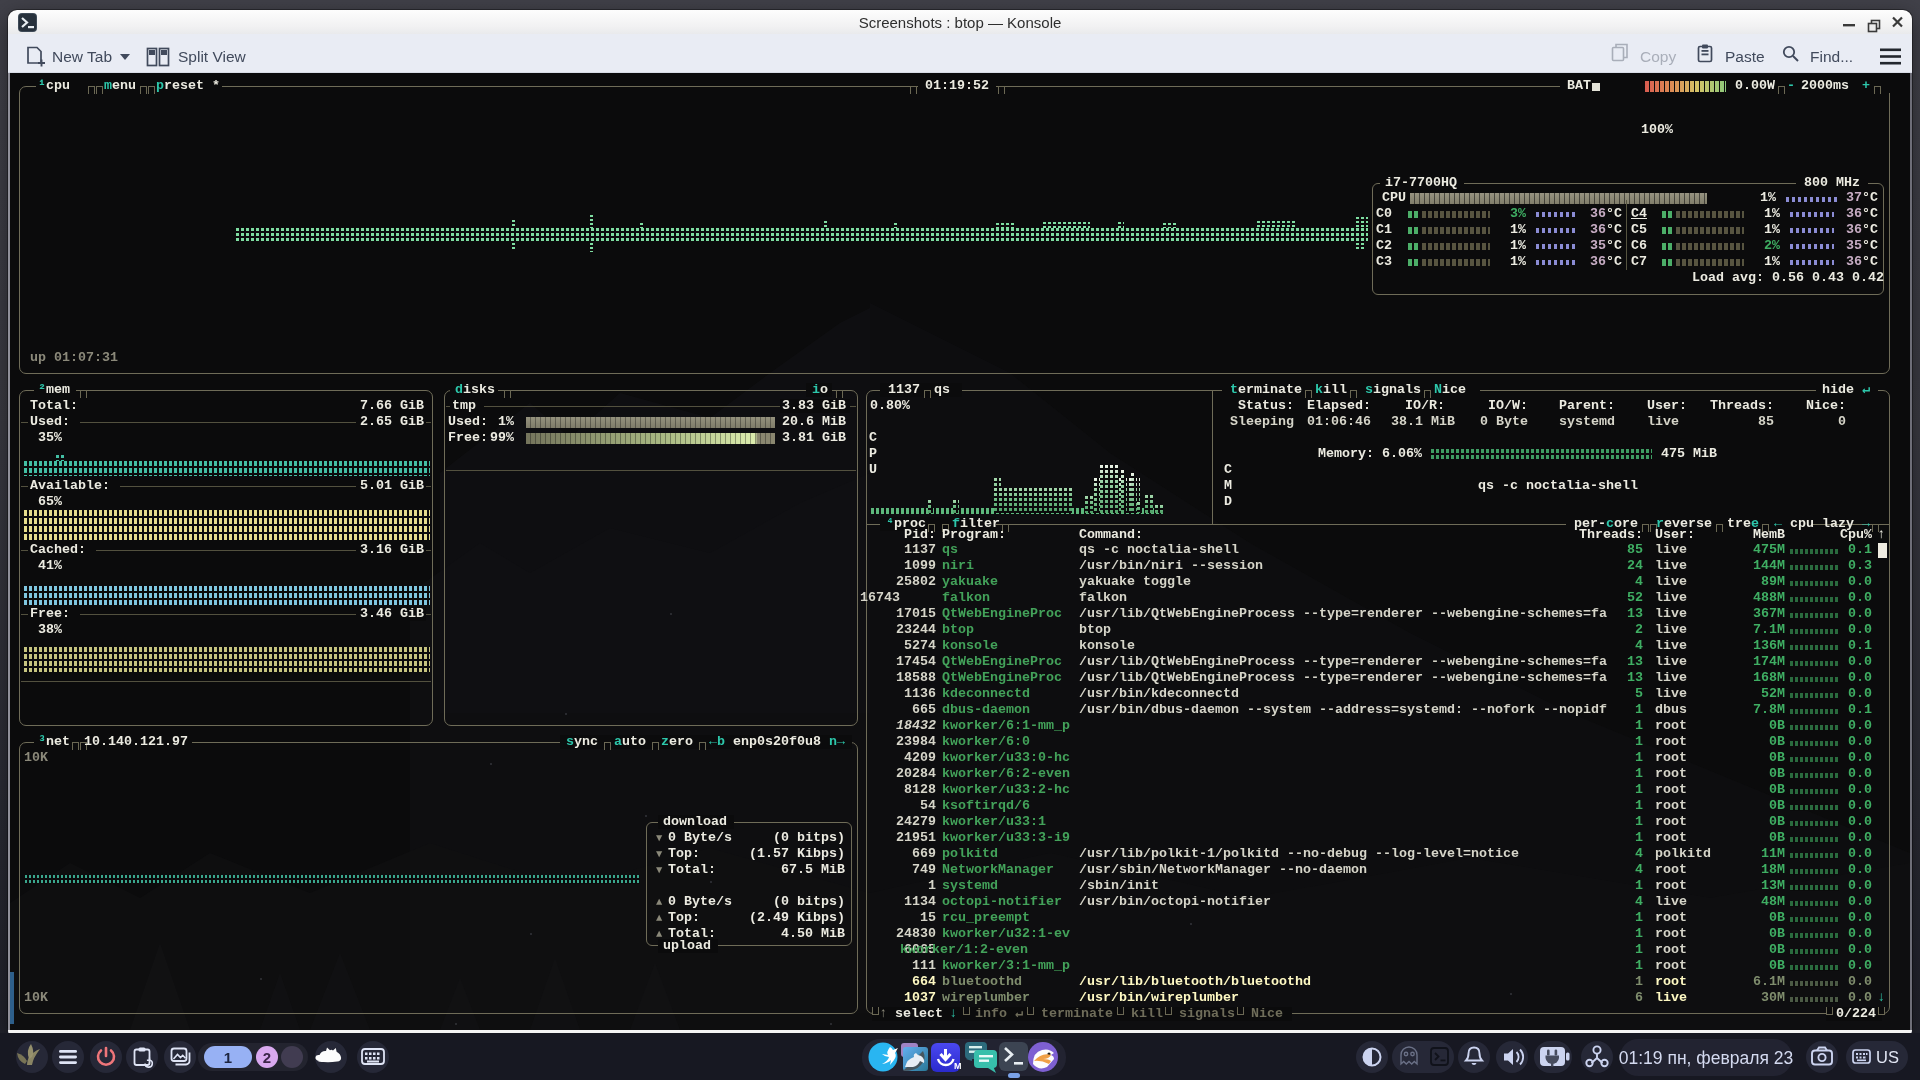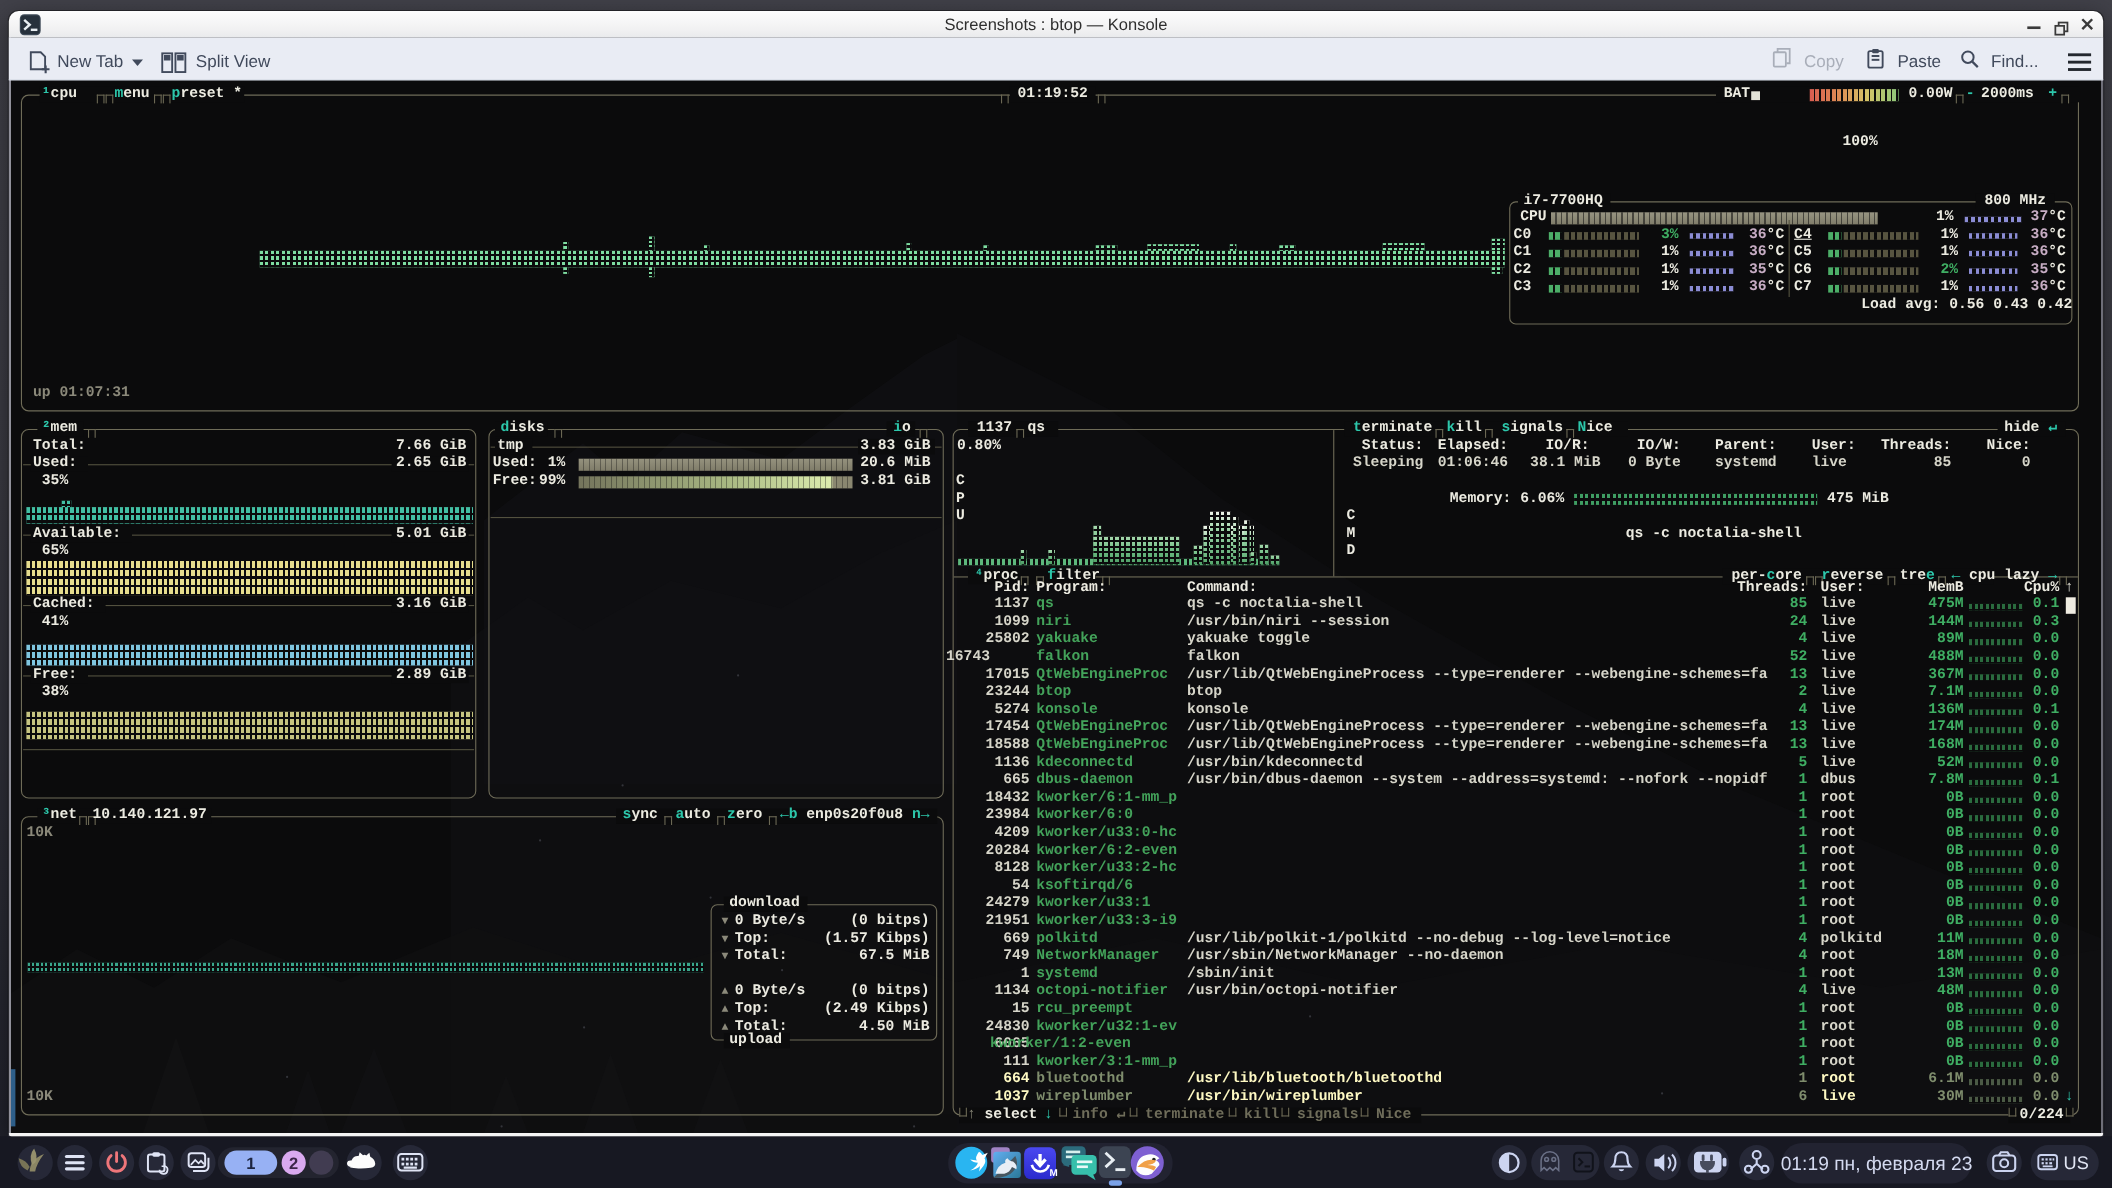--- a/index.html
+++ b/index.html
@@ -79,21 +79,21 @@
 <div class="stT" style="left:140px;top:86px"></div>
 <div class="stT" style="left:148px;top:86px"></div>
 <div class="t" style="left:156px;top:78px;"><span class="tl">p</span><span class="wb">reset</span><span class="wb"> *</span></div>
 <div style="position:absolute;left:918px;top:79px;width:78px;height:14px;background:#0b0b0c"></div>
 <div class="t wb" style="left:925px;top:78px;">01:19:52</div>
 <div class="stT" style="left:910px;top:86px"></div>
 <div class="stT" style="left:998px;top:86px"></div>
 <div style="position:absolute;left:1560px;top:79px;width:330px;height:14px;background:#0b0b0c"></div>
 <div class="t wb" style="left:1567px;top:78px;">BAT</div>
 <div style="position:absolute;left:1592px;top:83px;width:8px;height:8px;background:#e4e3d8"></div>
-<div class="t wb" style="left:1675px;top:78px;margin-top:44px;">100%</div>
+<div class="t wb" style="left:1641px;top:78px;margin-top:44px;">100%</div>
 <div style="position:absolute;left:1645px;top:81px;width:81px;height:11px;background-image:repeating-linear-gradient(90deg,transparent 0 4px,#0b0b0c 4px 5px),linear-gradient(90deg,#d85c50,#dd8f55 35%,#d4c468 65%,#8cc87b)"></div>
 <div class="t wb" style="left:1735px;top:78px;">0.00W</div>
 <div class="stT" style="left:1778px;top:86px"></div>
 <div class="t" style="left:1787px;top:78px;"><span class="tl">-</span></div>
 <div class="t wb" style="left:1801px;top:78px;">2000ms</div>
 <div class="t" style="left:1862px;top:78px;"><span class="tl">+</span></div>
 <div class="stT" style="left:1874px;top:86px"></div>
 <div style="position:absolute;left:236px;top:228px;width:1132px;height:15px;background-image:repeating-linear-gradient(90deg,transparent 0 3px,#0b0b0c 3px 5px),repeating-linear-gradient(180deg,transparent 0 3px,#0b0b0c 3px 5px);background-color:#7edda1;opacity:1.0"></div>
 <div style="position:absolute;left:512px;top:220px;width:5px;height:8px;background-image:repeating-linear-gradient(90deg,transparent 0 3px,#0b0b0c 3px 5px),repeating-linear-gradient(180deg,transparent 0 2px,#0b0b0c 2px 4px);background-color:#7edda1;opacity:1.0"></div>
 <div style="position:absolute;left:590px;top:215px;width:5px;height:13px;background-image:repeating-linear-gradient(90deg,transparent 0 3px,#0b0b0c 3px 5px),repeating-linear-gradient(180deg,transparent 0 2px,#0b0b0c 2px 4px);background-color:#7edda1;opacity:1.0"></div>
@@ -195,21 +195,21 @@
 <div style="position:absolute;left:28px;top:543px;width:68px;height:14px;background:#0b0b0c"></div>
 <div class="t wb" style="left:30px;top:542px;">Cached:</div>
 <div style="position:absolute;left:356px;top:543px;width:70px;height:14px;background:#0b0b0c"></div>
 <div class="t wb" style="left:360px;top:542px;">3.16 GiB</div>
 <div class="t wb" style="left:38px;top:558px;">41%</div>
 <div style="position:absolute;left:24px;top:586px;width:406px;height:19px;background-image:repeating-linear-gradient(90deg,transparent 0 3px,#0b0b0c 3px 5px),repeating-linear-gradient(180deg,transparent 0 5px,#0b0b0c 5px 7px);background-color:#7fc6e0;opacity:1.0"></div>
 <div class="hl" style="left:21px;top:614px;width:410px;background:#53513f"></div>
 <div style="position:absolute;left:28px;top:607px;width:52px;height:14px;background:#0b0b0c"></div>
 <div class="t wb" style="left:30px;top:606px;">Free:</div>
 <div style="position:absolute;left:356px;top:607px;width:70px;height:14px;background:#0b0b0c"></div>
-<div class="t wb" style="left:360px;top:606px;">2.89 GiB</div>
+<div class="t wb" style="left:360px;top:606px;">3.46 GiB</div>
 <div class="t wb" style="left:38px;top:622px;">38%</div>
 <div style="position:absolute;left:24px;top:647px;width:406px;height:25px;background-image:repeating-linear-gradient(90deg,transparent 0 3px,#0b0b0c 3px 5px),repeating-linear-gradient(180deg,transparent 0 5px,#0b0b0c 5px 7px);background-color:#c6c480;opacity:1.0"></div>
 <div class="hl" style="left:21px;top:681px;width:410px;background:#53513f"></div>
 <div class="bx" style="left:444px;top:390px;width:414px;height:336px;border-radius:7px;border-color:#6f6c58"></div>
 <div style="position:absolute;left:450px;top:383px;width:48px;height:14px;background:#0b0b0c"></div>
 <div class="t" style="left:455px;top:382px;"><span class="tl">d</span><span class="wb">isks</span></div>
 <div class="stT" style="left:504px;top:390px"></div>
 <div style="position:absolute;left:806px;top:383px;width:26px;height:14px;background:#0b0b0c"></div>
 <div class="t" style="left:812px;top:382px;"><span class="tl">i</span><span class="wb">o</span></div>
 <div class="stT" style="left:836px;top:390px"></div>
@@ -429,21 +429,21 @@
 <div style="position:absolute;left:1790px;top:693px;width:49px;height:6px;background-image:repeating-linear-gradient(90deg,transparent 0 3px,#0b0b0c 3px 5px),repeating-linear-gradient(180deg,transparent 0 5px,#0b0b0c 5px 8px);background-color:#2a6b3e;opacity:1.0"></div>
 <div class="t gn" style="left:1848px;top:686px;">0.0</div>
 <div class="t w" style="left:912px;top:702px;">665</div>
 <div class="t gr" style="left:942px;top:702px;">dbus-daemon</div>
 <div class="t w" style="left:1079px;top:702px;">/usr/bin/dbus-daemon --system --address=systemd: --nofork --nopidf</div>
 <div class="t gn" style="left:1635px;top:702px;">1</div>
 <div class="t w" style="left:1655px;top:702px;">dbus</div>
 <div class="t gn" style="left:1753px;top:702px;">7.8M</div>
 <div style="position:absolute;left:1790px;top:709px;width:49px;height:6px;background-image:repeating-linear-gradient(90deg,transparent 0 3px,#0b0b0c 3px 5px),repeating-linear-gradient(180deg,transparent 0 5px,#0b0b0c 5px 8px);background-color:#2a6b3e;opacity:1.0"></div>
 <div class="t gn" style="left:1848px;top:702px;">0.1</div>
-<div class="t w" style="left:896px;top:718px;">18432</div>
+<div class="t w" style="left:896px;top:718px;font-style:italic;">18432</div>
 <div class="t gr" style="left:942px;top:718px;">kworker/6:1-mm_p</div>
 <div class="t gn" style="left:1635px;top:718px;">1</div>
 <div class="t w" style="left:1655px;top:718px;">root</div>
 <div class="t gn" style="left:1769px;top:718px;">0B</div>
 <div style="position:absolute;left:1790px;top:725px;width:49px;height:6px;background-image:repeating-linear-gradient(90deg,transparent 0 3px,#0b0b0c 3px 5px),repeating-linear-gradient(180deg,transparent 0 5px,#0b0b0c 5px 8px);background-color:#2a6b3e;opacity:1.0"></div>
 <div class="t gn" style="left:1848px;top:718px;">0.0</div>
 <div class="t w" style="left:896px;top:734px;">23984</div>
 <div class="t gr" style="left:942px;top:734px;">kworker/6:0</div>
 <div class="t gn" style="left:1635px;top:734px;">1</div>
 <div class="t w" style="left:1655px;top:734px;">root</div>

